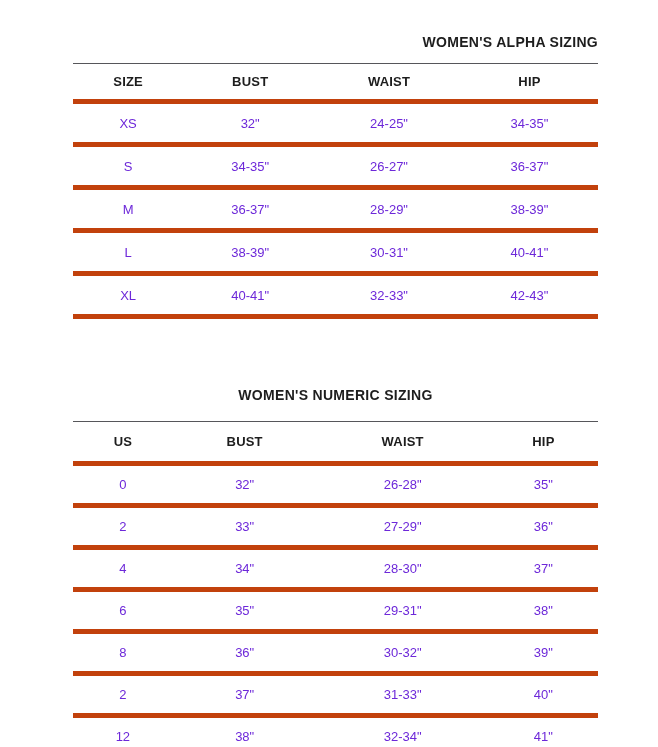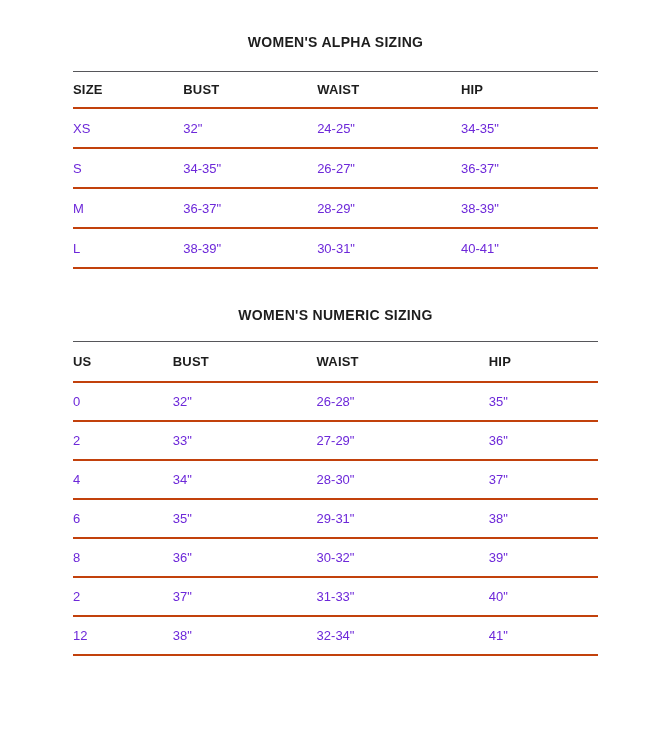--- a/index.html
+++ b/index.html
@@ -20,34 +20,34 @@
   }
   .section-title {
     margin: 0;
     text-align: center;
     font-size: 14px;
     line-height: 14px;
     font-weight: bold;
     letter-spacing: 0.3px;
     color: #1d1d1d;
   }
-  #title-alpha   { margin-top: 35px; margin-bottom: 22px; }
-  #title-numeric { margin-top: 39px; margin-bottom: 19px; }
+  #title-alpha   { margin-top: 35px; margin-bottom: 14px; text-align: right; }
+  #title-numeric { margin-top: 69px; margin-bottom: 19px; }
 
   table {
     width: 100%;
     border-collapse: collapse;
     table-layout: fixed;
     border-top: 1px solid #56565a;
   }
   th, td {
     padding: 0;
-    text-align: left;
+    text-align: center;
     vertical-align: middle;
-    border-bottom: 2px solid #c2410c;
+    border-bottom: 5px solid #c2410c;
     font-size: 13px;
   }
   th {
     font-weight: bold;
     color: #1d1d1d;
     letter-spacing: 0.2px;
   }
   td { color: #6d28d9; font-weight: normal; }
 
   
@@ -108,20 +108,26 @@
           <td>36-37"</td>
           <td>28-29"</td>
           <td>38-39"</td>
         </tr>
         <tr>
           <td>L</td>
           <td>38-39"</td>
           <td>30-31"</td>
           <td>40-41"</td>
         </tr>
+        <tr>
+          <td>XL</td>
+          <td>40-41"</td>
+          <td>32-33"</td>
+          <td>42-43"</td>
+        </tr>
       </tbody>
     </table>
   </section>
 
   <section>
     <h2 class="section-title" id="title-numeric">WOMEN'S NUMERIC SIZING</h2>
 
     <table class="t-numeric">
       <colgroup>
         <col class="c1">

